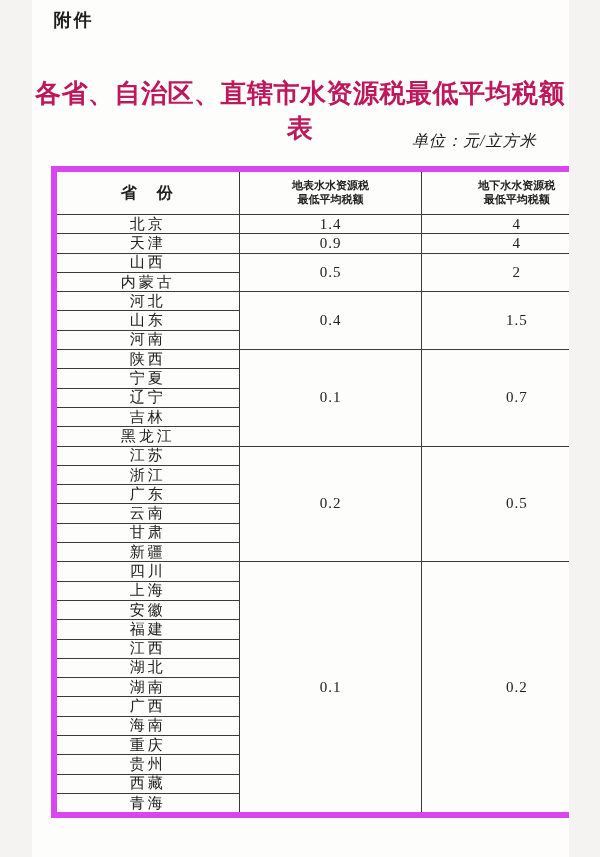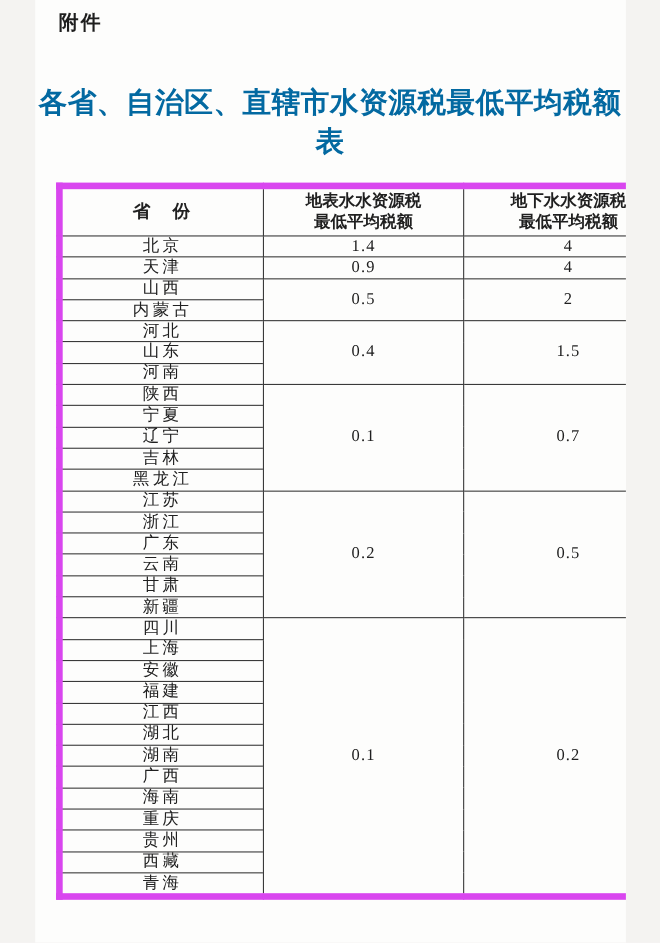--- a/index.html
+++ b/index.html
@@ -29,21 +29,21 @@
   .title {
     position: absolute;
     top: 76px;
     left: 0;
     width: 100%;
     margin: 0;
     text-align: center;
     font-size: 26px;
     font-weight: 700;
     letter-spacing: 0.5px;
-    color: #0369a1;
+    color: #be185d;
     font-family: "Liberation Sans", "DejaVu Sans", sans-serif;
   }
   .unit-note {
     position: absolute;
     top: 131px;
     right: 32px;
     font-size: 16px;
     font-style: italic;
     letter-spacing: 1px;
     color: #1a1a1a;
@@ -64,21 +64,21 @@
   .tax-table th, .tax-table td {
     border: 1px solid #3a3a3a;
     text-align: center;
     vertical-align: middle;
     padding: 0;
     color: #202020;
     font-family: Liberation Serif, serif;
   }
   .tax-table th {
     height: 42px;
-    font-size: 15px;
+    font-size: 11px;
     font-weight: 700;
     line-height: 1.25;
     font-family: "Liberation Sans", "DejaVu Sans", sans-serif;
   }
   .tax-table th.col-prov {
     letter-spacing: 2px;
     font-size: 16px;
   }
   .tax-table td.prov {
     height: 18.3px;
@@ -94,20 +94,21 @@
 </style>
 </head>
 <body>
 
 <div class="page">
 
   <div class="attachment">附件</div>
 
   <h1 class="title">各省、自治区、直辖市水资源税最低平均税额表</h1>
 
+  <div class="unit-note">单位：元/立方米</div>
 
   <table class="tax-table">
     <colgroup>
       <col class="c1">
         <col class="c2">
         <col class="c3">
     </colgroup>
     <thead>
       <tr>
         <th class="col-prov">省　份</th>

